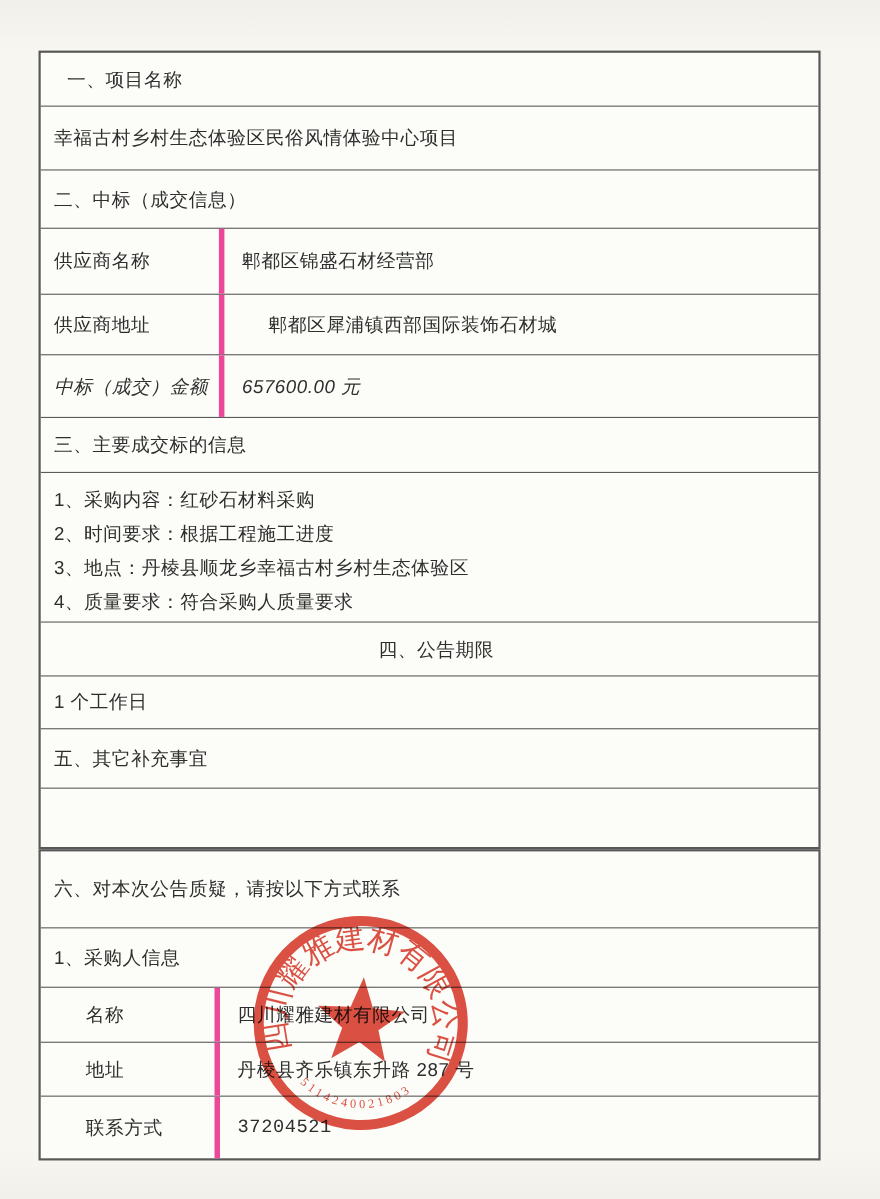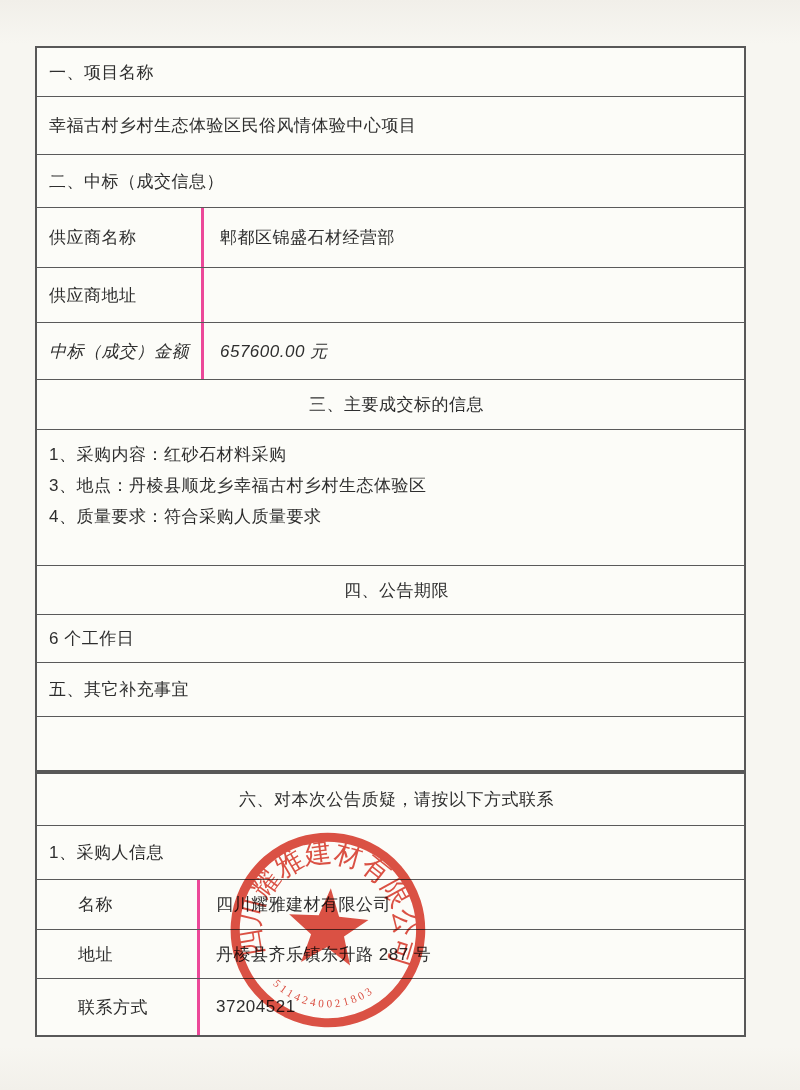--- a/index.html
+++ b/index.html
@@ -21,101 +21,103 @@
     background:#fcfcf8;
     color:#2e2e2e;
   }
   .row{
     box-sizing:border-box;
     border-bottom:1px solid #5a5a5a;
     display:flex;align-items:center;
     font-size:17px;
     letter-spacing:.5px;
   }
-  .row:last-child{border-bottom:none;}
+  .row:last-child{border-bottom:none;font-family:Liberation Mono, monospace;}
   .row .full{padding-left:12px;}
   .cols{padding:0;align-items:stretch;}
   .cell{display:flex;align-items:center;box-sizing:border-box;}
-  .cell.label{border-right:3px solid #ec4899;padding-left:12px;flex:0 0 167px;}
+  .cell.label{border-right:5px solid #ec4899;padding-left:12px;flex:0 0 167px;}
   .tableB .cell.label{flex:0 0 163px;padding-left:41px;}
   .cell.value{padding-left:16px;flex:1;}
   .items-row{display:block;padding:9px 10px 10px 12px;line-height:31px;font-size:17px;}
   .items-row div{white-space:nowrap;}
   .empty-row{min-height:10px;}
   .stamp{
     position:absolute;left:226px;top:822px;width:204px;height:214px;
     mix-blend-mode:multiply;opacity:.88;
     transform:rotate(4deg);
   }
   .stamp text{font-family:"Liberation Serif","DejaVu Serif",serif;}
 </style>
 </head>
 <body>
 
 <div class="page">
 
   <div class="doc-table tableA" style="top:46px;">
 
-    <div class="row" style="height:49px;">
+    <div class="row" style="height:49px;padding-left:12px;">
       <span class="full">一、项目名称</span>
     </div>
 
     <div class="row" style="height:58px;">
       <span class="full">幸福古村乡村生态体验区民俗风情体验中心项目</span>
     </div>
 
     <div class="row" style="height:53px;">
       <span class="full">二、中标（成交信息）</span>
     </div>
 
     <div class="row cols" style="height:60px;">
       <div class="cell label">供应商名称</div>
       <div class="cell value">郫都区锦盛石材经营部</div>
     </div>
 
     <div class="row cols" style="height:55px;gap:24px;">
       <div class="cell label">供应商地址</div>
+      <div class="cell value">郫都区犀浦镇西部国际装饰石材城</div>
     </div>
 
     <div class="row cols" style="height:57px;font-style:italic;">
       <div class="cell label">中标（成交）金额</div>
       <div class="cell value">657600.00 元</div>
     </div>
 
-    <div class="row" style="height:50px;justify-content:center;">
+    <div class="row" style="height:50px;">
       <span class="full">三、主要成交标的信息</span>
     </div>
 
     <div class="row items-row" style="height:136px;">
       <div>1、采购内容：红砂石材料采购</div>
+      <div>2、时间要求：根据工程施工进度</div>
       <div>3、地点：丹棱县顺龙乡幸福古村乡村生态体验区</div>
       <div>4、质量要求：符合采购人质量要求</div>
     </div>
 
     <div class="row" style="height:49px;justify-content:center;">
       <span class="full">四、公告期限</span>
     </div>
 
     <div class="row" style="height:48px;">
-      <span class="full">6 个工作日</span>
+      <span class="full">1 个工作日</span>
     </div>
 
     <div class="row" style="height:54px;align-items:center;">
       <span class="full">五、其它补充事宜</span>
     </div>
 
     <div class="row empty-row" style="height:53px;">
       <span class="full"></span>
     </div>
 
   </div>
 
   <div class="doc-table tableB" style="top:772px;">
 
-    <div class="row" style="height:52px;justify-content:center;">
+    <div class="row" style="height:70px;">
       <span class="full">六、对本次公告质疑，请按以下方式联系</span>
     </div>
 
     <div class="row" style="height:54px;">
       <span class="full">1、采购人信息</span>
     </div>
 
     <div class="row cols" style="height:50px;">
       <div class="cell label">名称</div>
       <div class="cell value">四川耀雅建材有限公司</div>

